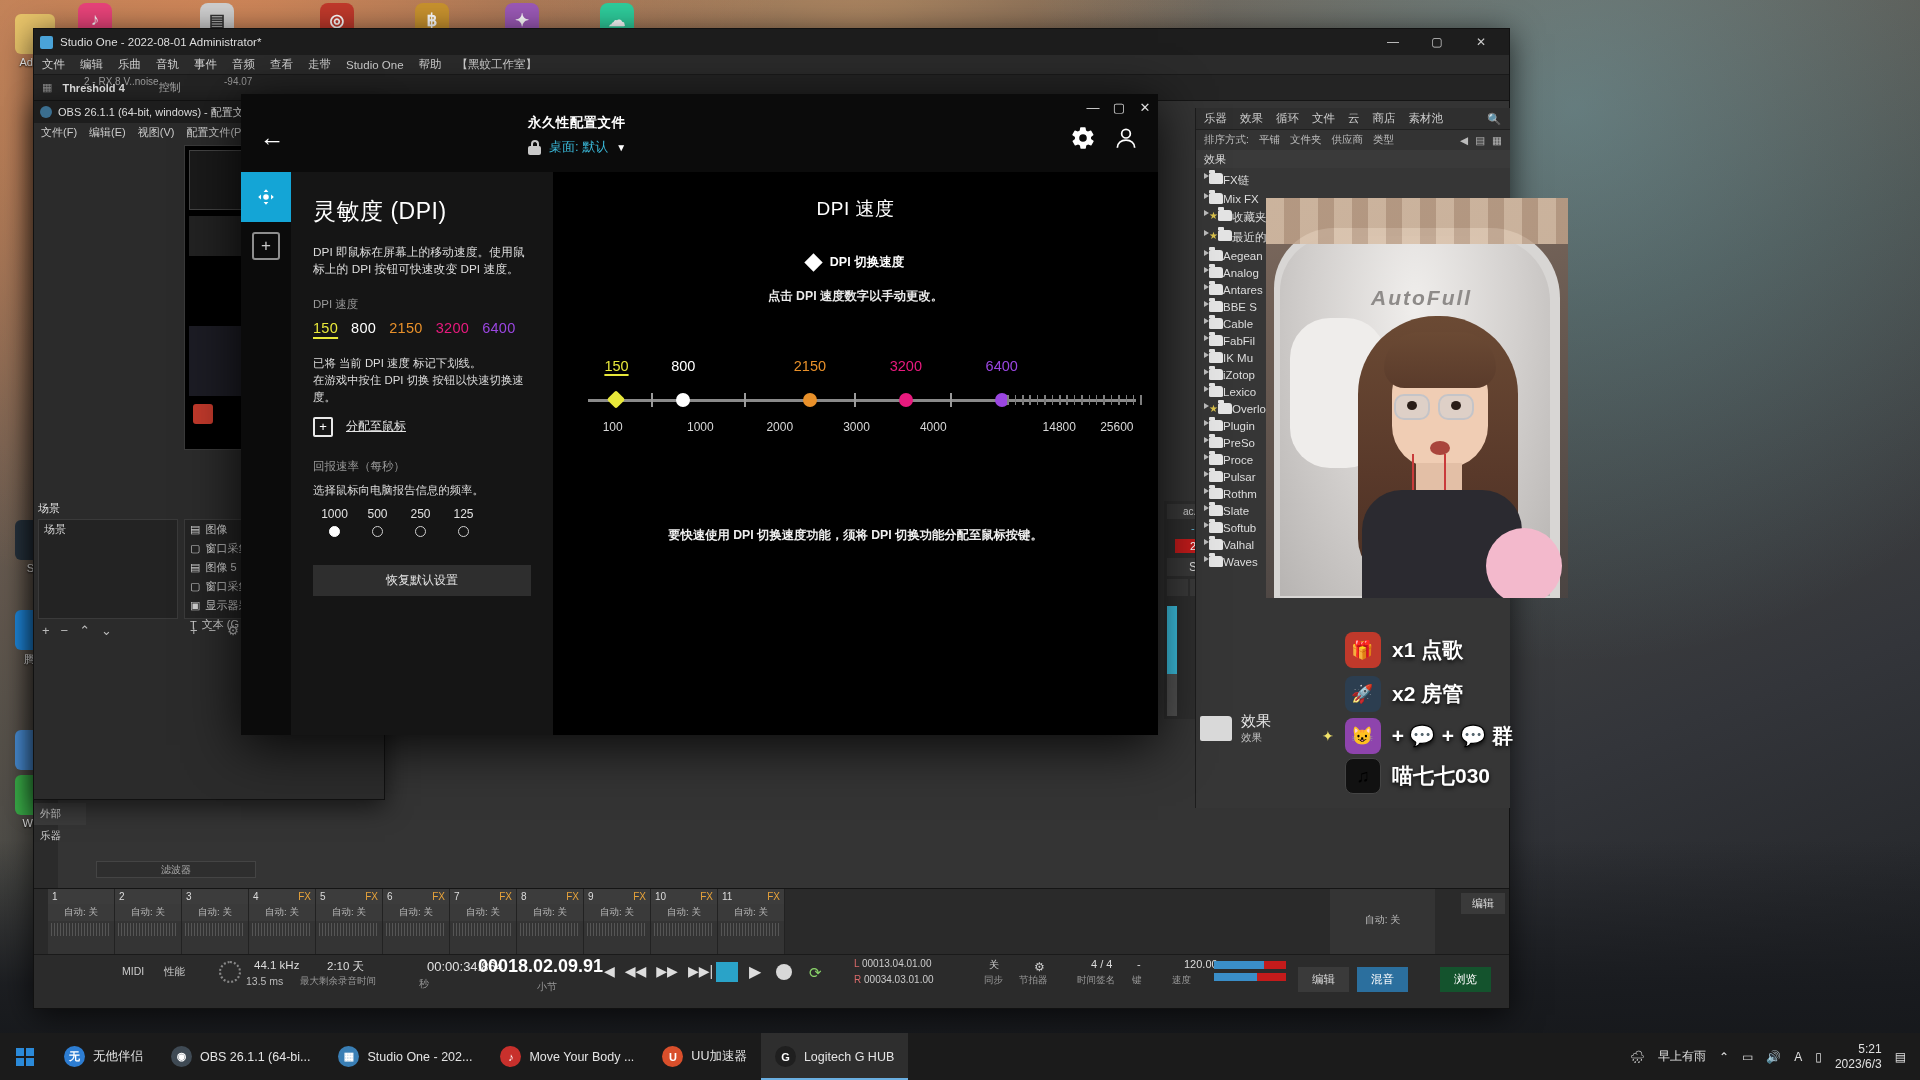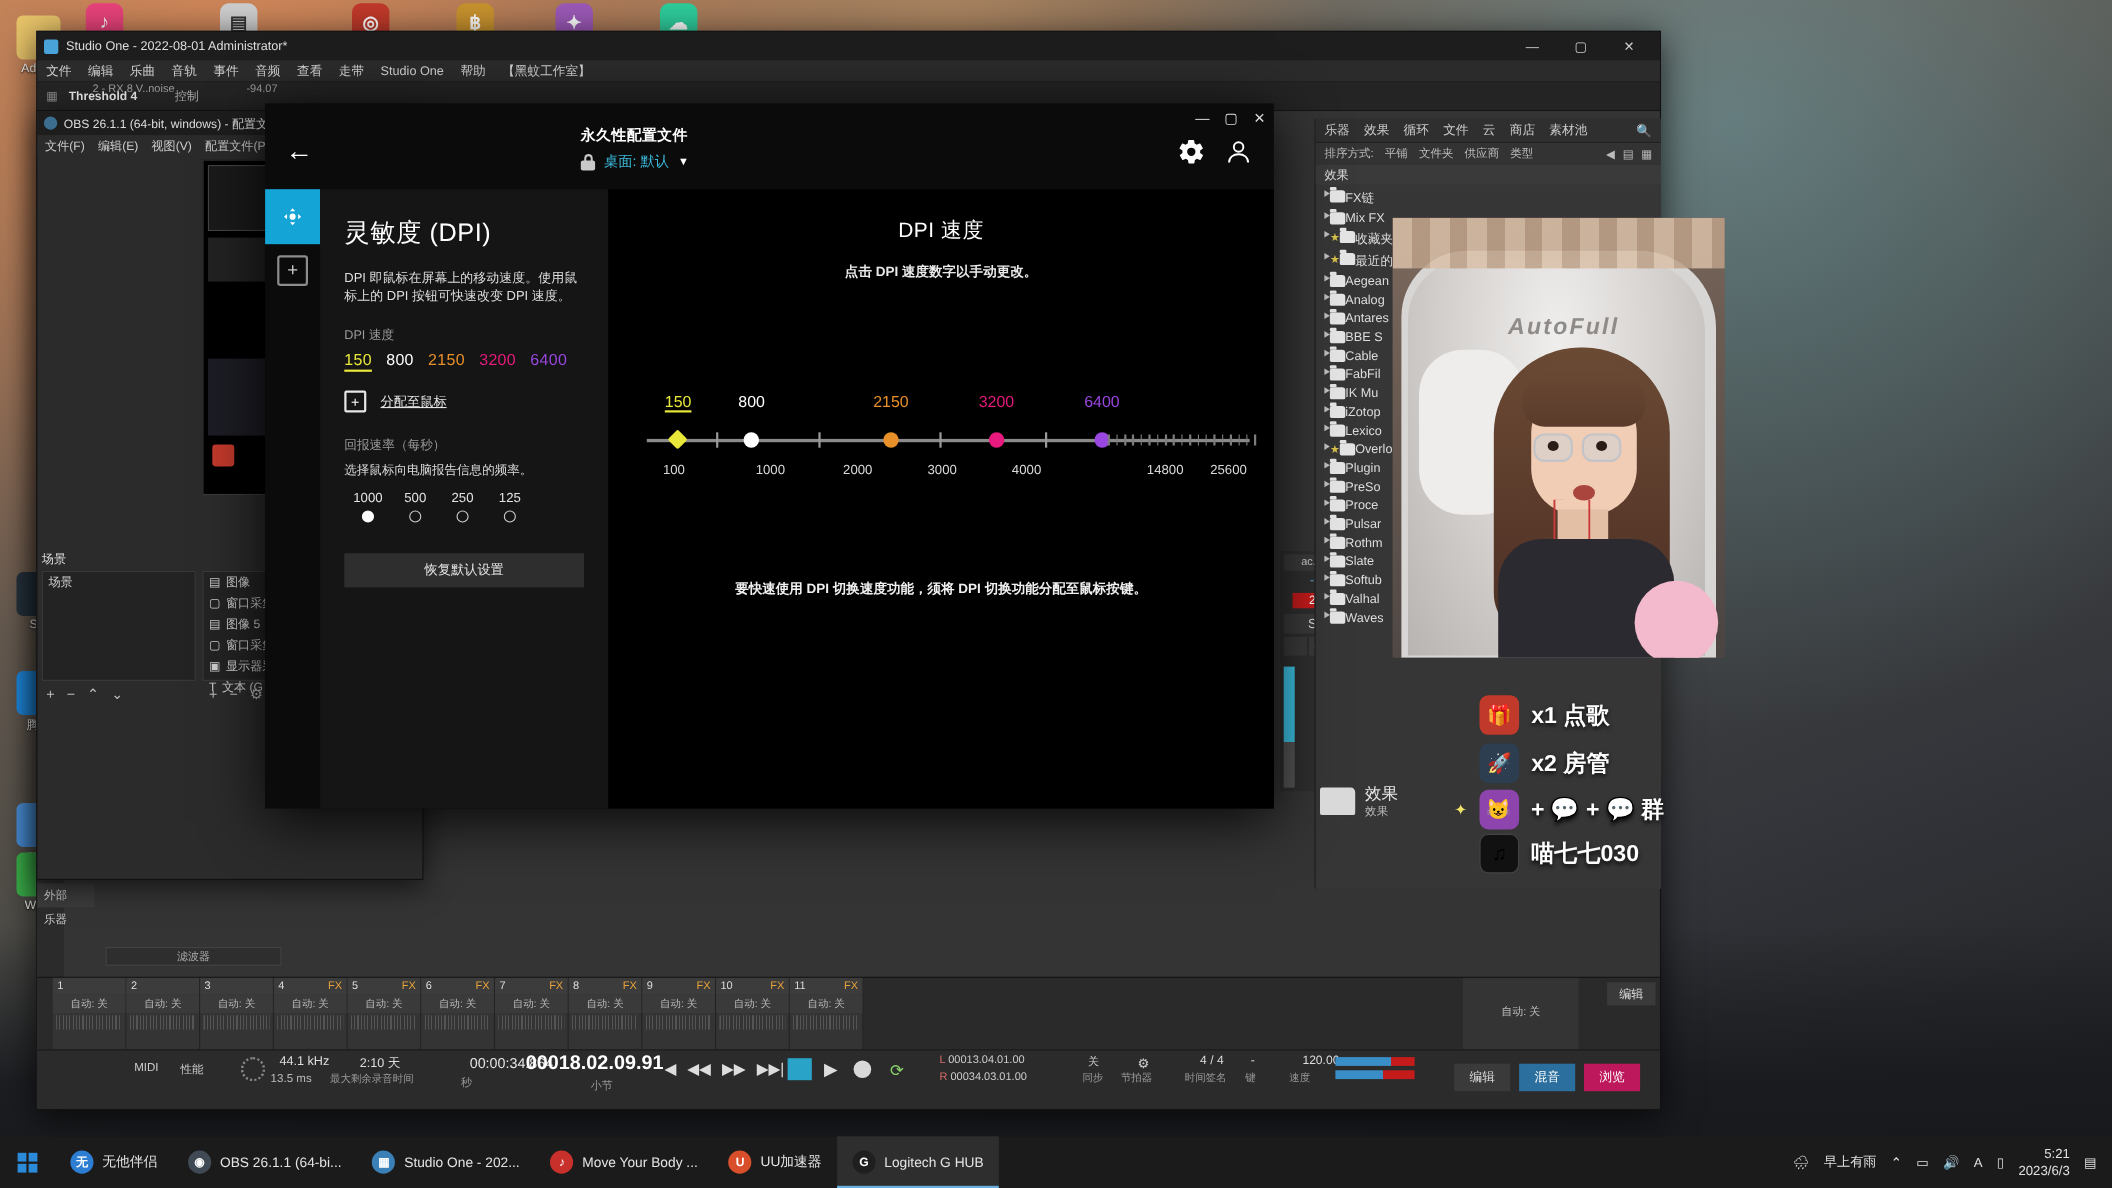--- a/index.html
+++ b/index.html
@@ -514,21 +514,21 @@
       <div style="position:absolute;left:1043px;top:19px;color:#999;font-size:9.5px;">时间签名</div>
       <div style="position:absolute;left:1103px;top:3px;color:#ddd;font-size:11px;">-</div>
       <div style="position:absolute;left:1098px;top:19px;color:#999;font-size:9.5px;">键</div>
       <div style="position:absolute;left:1150px;top:3px;color:#ddd;font-size:11px;">120.00</div>
       <div style="position:absolute;left:1138px;top:19px;color:#999;font-size:9.5px;">速度</div>
       <div style="position:absolute;left:1180px;top:6px;width:72px;height:8px;background:linear-gradient(90deg,#3a8ec8 70%,#c41b1b 70%);"></div>
       <div style="position:absolute;left:1180px;top:18px;width:72px;height:8px;background:linear-gradient(90deg,#3a8ec8 60%,#c41b1b 60%);"></div>
       <div style="position:absolute;right:18px;top:12px;display:flex;gap:8px;">
         <span style="background:#3a3a3a;color:#ddd;font-size:11.5px;padding:5px 14px;">编辑</span>
         <span style="background:#2b6f9e;color:#fff;font-size:11.5px;padding:5px 14px;">混音</span>
-        <span style="background:#be185d;color:#fff;font-size:11.5px;padding:5px 14px;">浏览</span>
+        <span style="background:#14532d;color:#fff;font-size:11.5px;padding:5px 14px;margin-left:24px;">浏览</span>
       </div>
     </div>
   </div>
 
   <div class="dock">
     <div class="dock-tabs">
       <span>乐器</span>
       <span>效果</span>
       <span>循环</span>
       <span>文件</span>
@@ -782,20 +782,24 @@
 
       <div class="lbl">DPI 速度</div>
       <div class="dpi-row" id="dpi-row">
           <span class="cur" style="color: rgb(232, 232, 58);">150</span>
           <span style="color: rgb(255, 255, 255);">800</span>
           <span style="color: rgb(232, 144, 42);">2150</span>
           <span style="color: rgb(232, 26, 126);">3200</span>
           <span style="color: rgb(154, 70, 224);">6400</span>
         </div>
 
+      <p class="hint">
+        <span>已将 当前 DPI 速度 标记下划线。</span><br>
+        <span>在游戏中按住 DPI 切换 按钮以快速切换速度。</span>
+      </p>
 
       <div class="assign">
         <span class="pbox">+</span>
         <a>分配至鼠标</a>
       </div>
 
       <div class="lbl">回报速率（每秒）</div>
       <p class="hint" style="margin-bottom:2px;">选择鼠标向电脑报告信息的频率。</p>
       <div class="rates" id="rates">
           <span>1000</span>
@@ -816,20 +820,24 @@
           <i>
             <u></u>
           </i>
         </div>
 
       <button class="resetbtn">恢复默认设置</button>
     </div>
 
     <div class="viz">
       <h2>DPI 速度</h2>
+      <div class="legend">
+        <span class="diamond"></span>
+        <span>DPI 切换速度</span>
+      </div>
       <div class="sub">点击 DPI 速度数字以手动更改。</div>
 
       <div class="slider-wrap">
         <div class="s-labels" id="s-labels">
             <span class="cur" style="color: rgb(232, 232, 58); left: calc(5.2% + 32.036px);">150</span>
             <span style="color: rgb(255, 255, 255); left: calc(17.4% + 25.082px);">800</span>
             <span style="color: rgb(232, 144, 42); left: calc(40.5% + 11.915px);">2150</span>
             <span style="color: rgb(232, 26, 126); left: calc(58% + 1.94px);">3200</span>
             <span style="color: rgb(154, 70, 224); left: calc(75.5% - 8.035px);">6400</span>
           </div>

